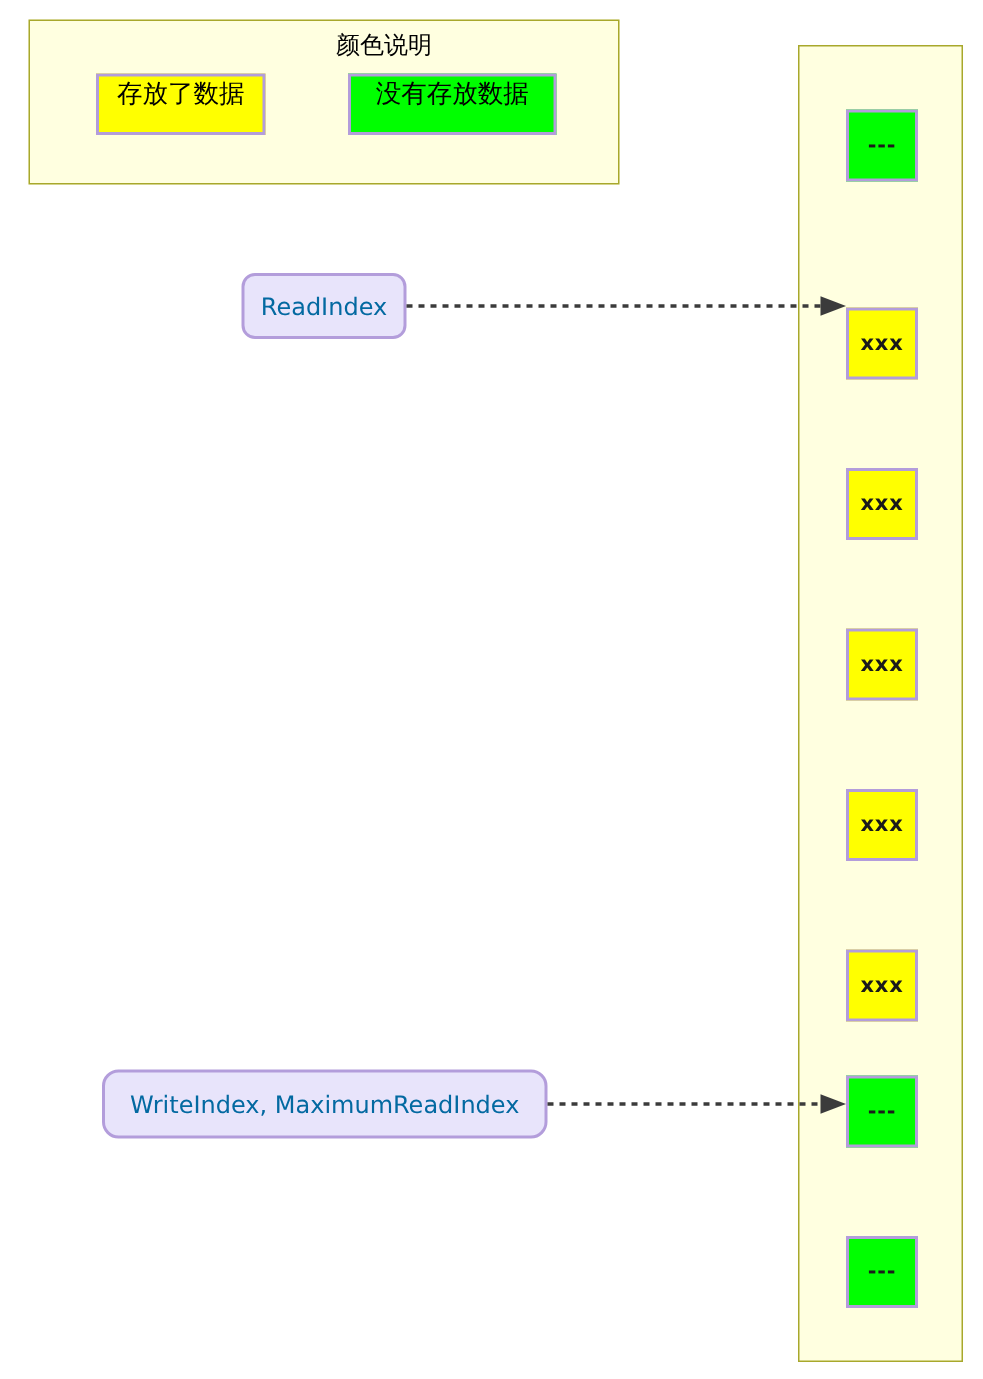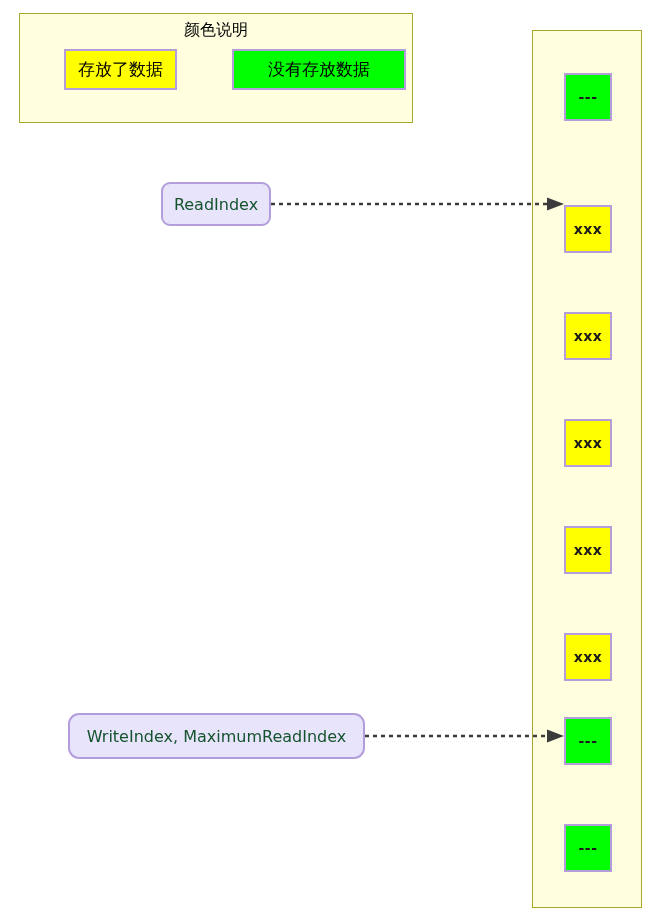--- a/index.html
+++ b/index.html
@@ -28,42 +28,42 @@
   }
   #legend-title {
     position: absolute;
     left: 0;
     top: 5px;
     width: 100%;
     text-align: center;
     font-size: 16px;
     color: #000000;
     line-height: 22px;
+    padding-left: 40px;
   }
   .legend-swatch {
     position: absolute;
     height: 41px;
     border: 2px solid #b39ddb;
     box-sizing: border-box;
     display: flex;
-    align-items: center;
     justify-content: center;
     font-size: 17px;
     color: #000000;
   }
   #legend-swatch-stored {
     left: 44px;
     top: 35px;
     width: 113px;
     background: #ffff00;
   }
   #legend-swatch-empty {
     left: 212px;
     top: 35px;
-    width: 174px;
+    width: 139px;
     background: #00ff00;
   }
 
   
   #buffer-column {
     position: absolute;
     left: 532px;
     top: 30px;
     width: 110px;
     height: 878px;
@@ -93,21 +93,21 @@
   .pointer-box {
     position: absolute;
     background: #e8e4fb;
     border: 2px solid #b39ddb;
     border-radius: 9px;
     box-sizing: border-box;
     display: flex;
     align-items: center;
     justify-content: center;
     font-size: 16px;
-    color: #14532d;
+    color: #0369a1;
     white-space: nowrap;
   }
   #pointer-box-readindex {
     left: 161px;
     top: 182px;
     width: 110px;
     height: 44px;
   }
   #pointer-box-writeindex {
     left: 68px;

